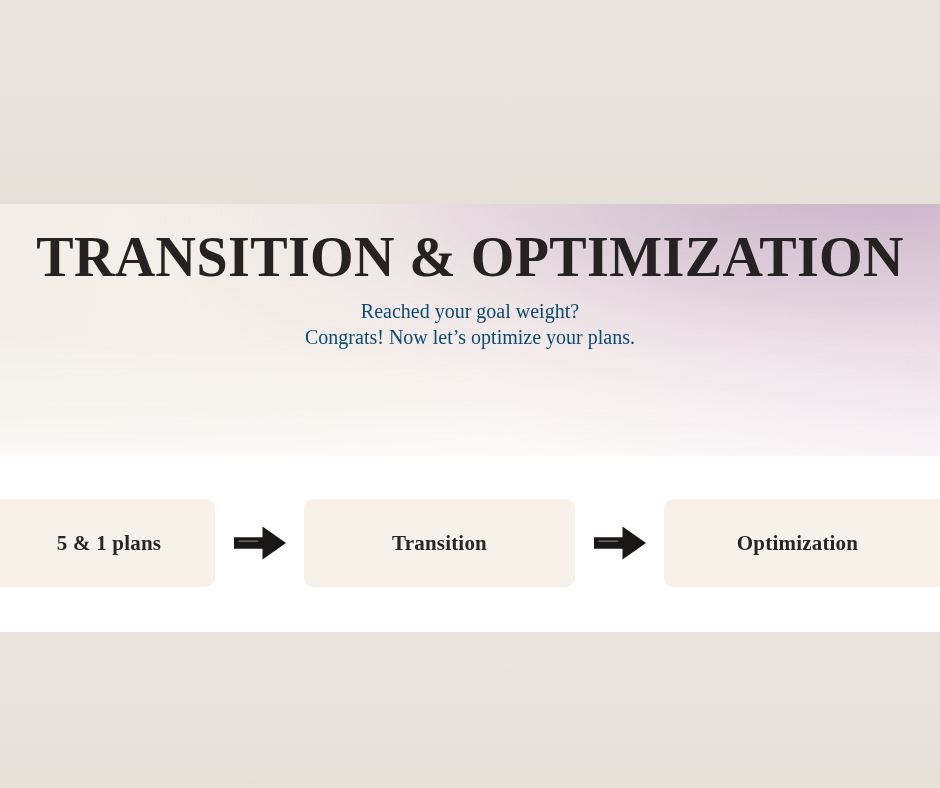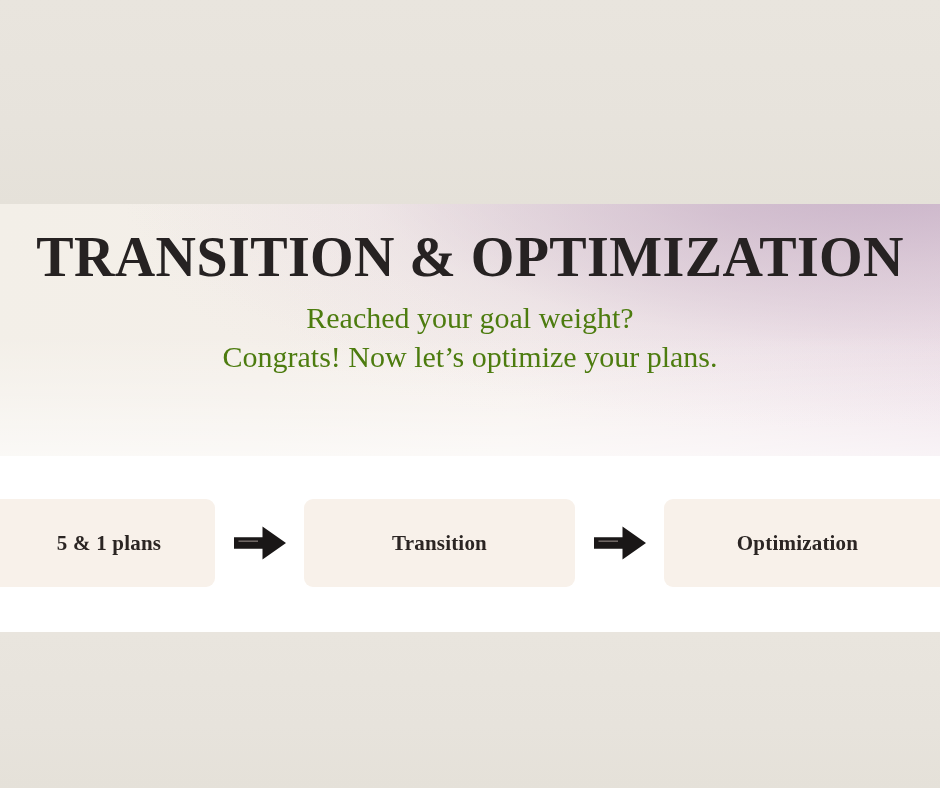--- a/index.html
+++ b/index.html
@@ -84,24 +84,24 @@
     padding-top: 24px;
     font-size: 56px;
     line-height: 1.06;
     font-weight: 700;
     letter-spacing: 0.4px;
     color: #262222;
     white-space: nowrap;
   }
   .subtitle-line {
     margin: 0;
-    font-size: 30px;
+    font-size: 20px;
     line-height: 1.28;
     font-weight: 400;
-    color: #4d7c0f;
+    color: #0c4a6e;
     white-space: nowrap;
   }
   #subtitle-block { margin-top: 12px; }
 
   
   #flow-row {
     position: absolute;
     left: 0;
     top: 293px;
     width: 940px;

